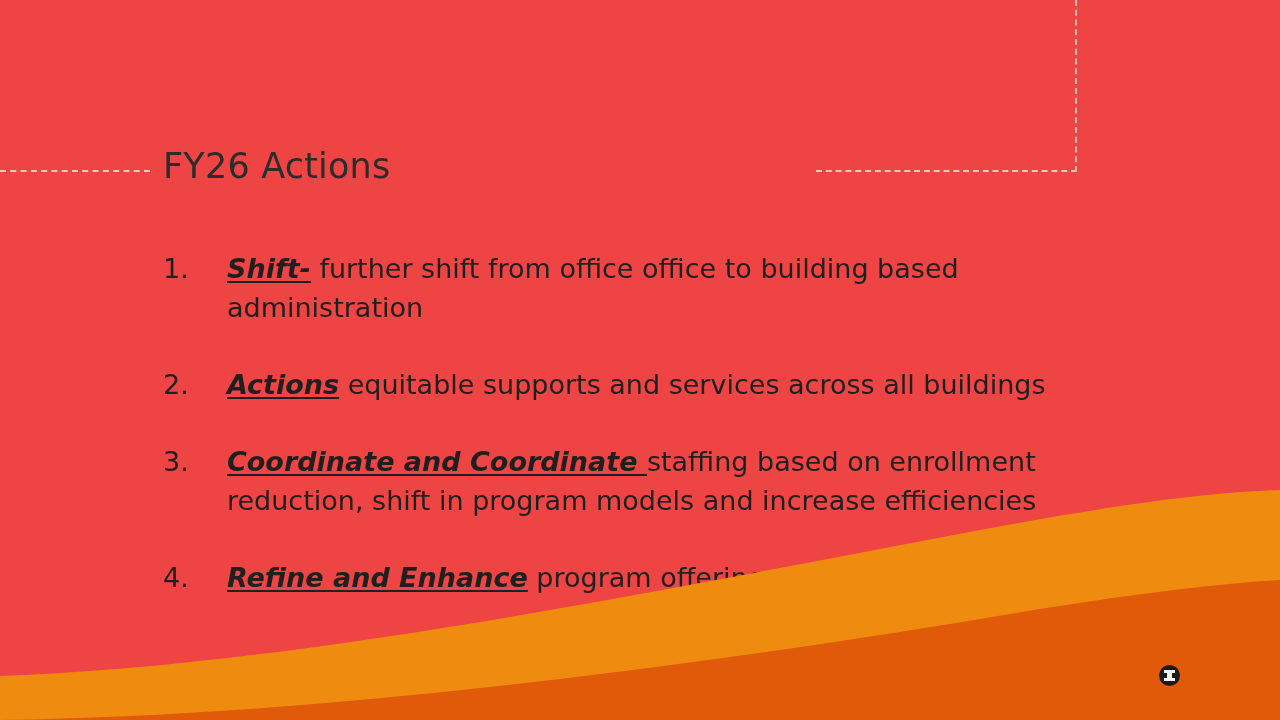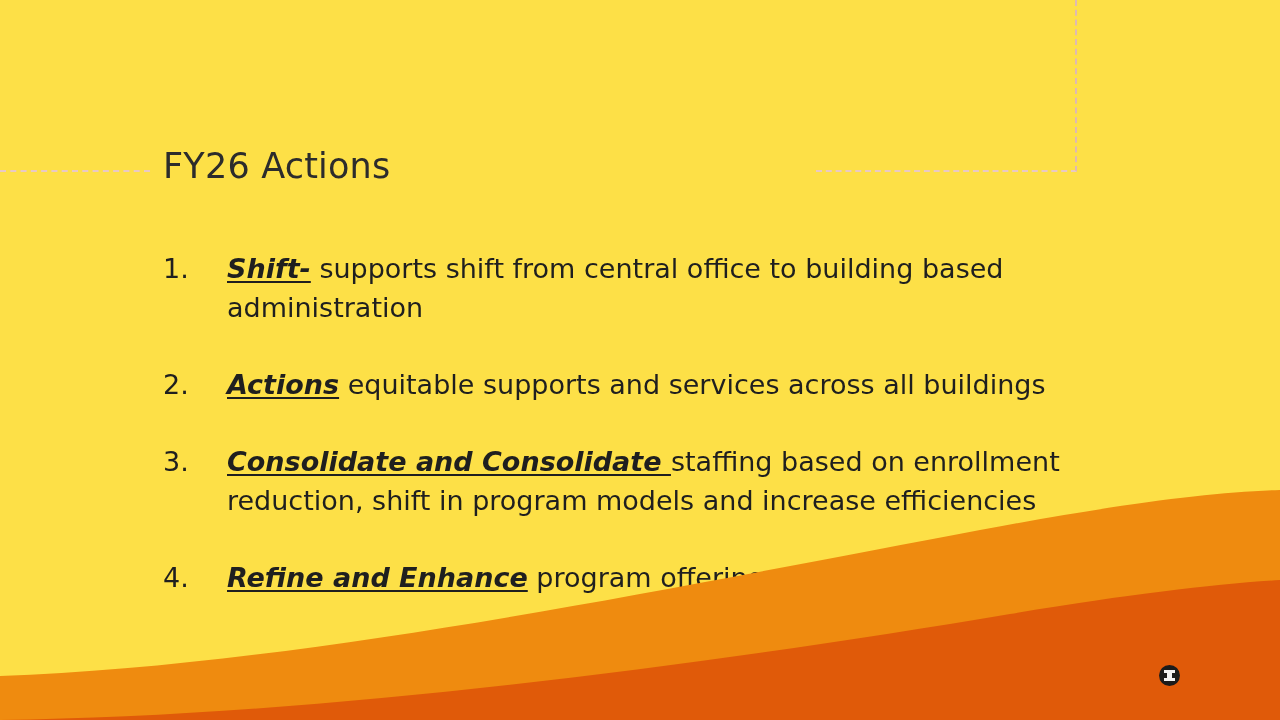--- a/index.html
+++ b/index.html
@@ -9,21 +9,21 @@
     background: #ffffff;
   }
   body {
     font-family: "DejaVu Sans", sans-serif;
   }
 
   #slide {
     position: relative;
     width: 1280px;
     height: 720px;
-    background: #fde047;
+    background: #ef4444;
     overflow: hidden;
   }
 
   
   .dash-left {
     position: absolute;
     left: 0;
     top: 170px;
     width: 150px;
     height: 0;
@@ -144,31 +144,31 @@
 
   <div class="dash-left"></div>
   <div class="dash-corner"></div>
 
   <div class="title">FY26 Actions</div>
 
   <div class="list">
 
     <div class="item">
       <div class="item-num">1.</div>
-      <div class="item-text"><span class="lead">Shift-</span><span> supports shift from central office to building based administration</span></div>
+      <div class="item-text"><span class="lead">Shift-</span><span> further shift from office office to building based administration</span></div>
     </div>
 
     <div class="item">
       <div class="item-num">2.</div>
       <div class="item-text"><span class="lead">Actions</span><span> equitable supports and services across all buildings</span></div>
     </div>
 
     <div class="item">
       <div class="item-num">3.</div>
-      <div class="item-text"><span class="lead">Consolidate and Consolidate </span><span>staffing based on enrollment reduction, shift in program models and increase efficiencies</span></div>
+      <div class="item-text"><span class="lead">Coordinate and Coordinate </span><span>staffing based on enrollment reduction, shift in program models and increase efficiencies</span></div>
     </div>
 
     <div class="item">
       <div class="item-num">4.</div>
       <div class="item-text"><span class="lead">Refine and Enhance</span><span> program offerings</span></div>
     </div>
 
   </div>
 
   <svg class="wave" viewBox="0 0 1280 230" preserveAspectRatio="none">

